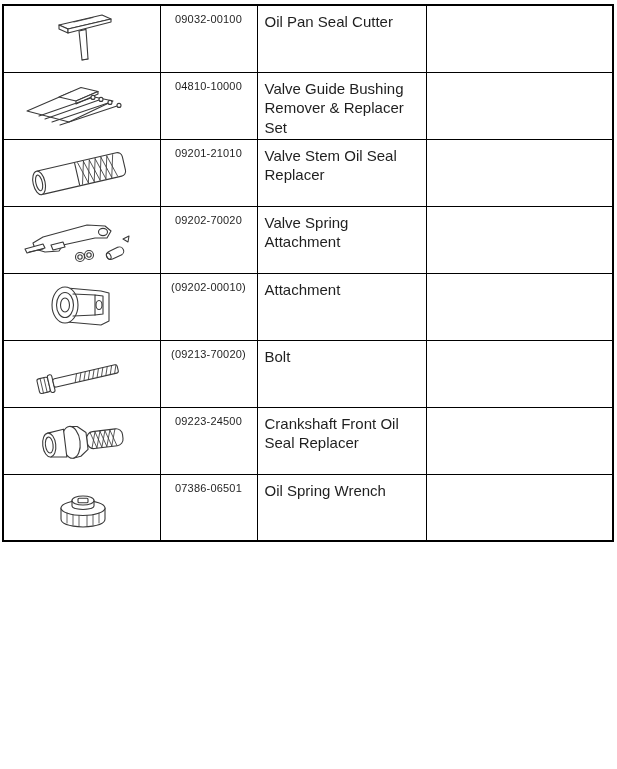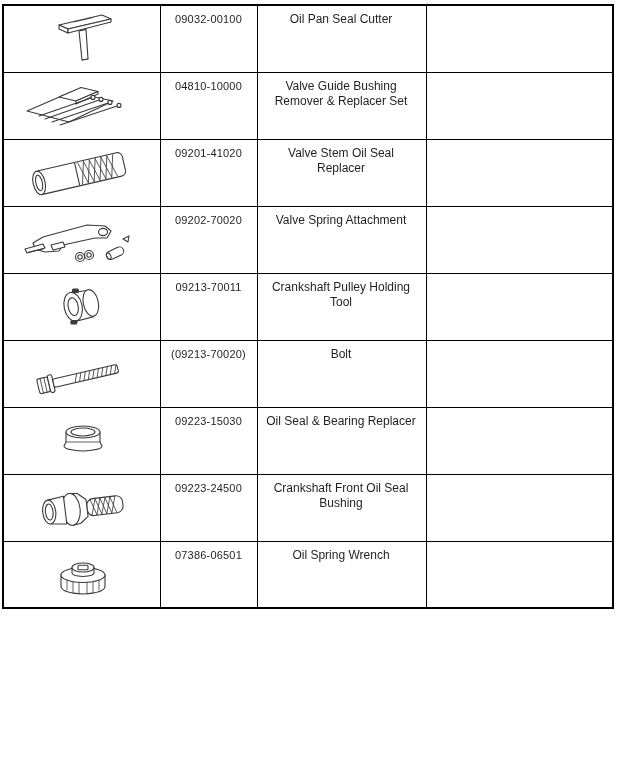--- a/index.html
+++ b/index.html
@@ -37,23 +37,22 @@
     vertical-align: middle;
   }
   td.c-ill svg { display: block; margin: 0 auto; }
   td.c-pn {
     text-align: center;
     font-size: 11px;
     letter-spacing: 0.2px;
   }
   td.c-pn span { display: inline-block; padding-top: 7px; }
   td.c-desc {
-    font-size: 12px;
+    font-size: 15px;
     line-height: 1.32;
-    text-align: center;
   }
   td.c-desc span { display: block; padding: 6px 8px 0 7px; }
   td.c-notes { background: #ffffff; }
   .lineart { stroke: #3a3a3a; fill: none; stroke-width: 1.1; stroke-linejoin: round; stroke-linecap: round; }
   .lineart .w { fill: #ffffff; }
   .lineart .dk { fill: #3a3a3a; stroke: none; }
   .lineart .thin { stroke-width: 0.8; }
 </style>
 </head>
 <body>
@@ -128,21 +127,21 @@
                 <line x1="79" y1="22" x2="73" y2="44"></line>
                   <line x1="85" y1="22" x2="79" y2="44"></line>
                 <line x1="91" y1="22" x2="85" y2="44"></line>
                   <line x1="97" y1="22" x2="91" y2="44"></line>
                 <line x1="103" y1="22" x2="97" y2="44"></line>
                   <line x1="109" y1="22" x2="103" y2="44"></line>
               </g>
             </g>
           </svg>
         </td>
-        <td class="c-pn"><span>09201-41020</span></td>
+        <td class="c-pn"><span>09201-21010</span></td>
         <td class="c-desc">
             <span>Valve Stem Oil Seal Replacer</span>
           </td>
         <td class="c-notes"></td>
       </tr>
 
       <tr>
         <td class="c-ill">
           <svg width="150" height="62" viewBox="0 0 150 62" class="lineart">
             <path class="w" d="M26,36 L36,30 L80,18 L98,19 L104,24 L100,31 L88,31 L56,38 L52,44 L38,45 L28,42 Z"></path>
@@ -161,40 +160,40 @@
             <path class="w" d="M116,32 L122,29 L121,35 Z"></path>
           </svg>
         </td>
         <td class="c-pn"><span>09202-70020</span></td>
         <td class="c-desc">
             <span>Valve Spring Attachment</span>
           </td>
         <td class="c-notes"></td>
       </tr>
 
-
-      <tr>
-        <td class="c-ill">
-          <svg width="150" height="62" viewBox="0 0 150 62" class="lineart">
-            <g transform="rotate(-12 74 31)">
-              <path class="w" d="M66,17 L84,18 L84,45 L66,46 Z"></path>
-              <ellipse class="w" cx="84" cy="31" rx="7.5" ry="13.5"></ellipse>
-              <ellipse class="w" cx="66" cy="31" rx="9" ry="14.5"></ellipse>
-              <ellipse cx="66" cy="31" rx="5" ry="9"></ellipse>
-              <rect class="dk" x="68" y="13.5" width="7" height="4.5" rx="1.5" transform="rotate(12 71 16)"></rect>
-              <rect class="dk" x="60" y="44" width="7" height="4.5" rx="1.5" transform="rotate(12 63 46)"></rect>
-            </g>
-          </svg>
-        </td>
-        <td class="c-pn"><span>09213-70011</span></td>
-        <td class="c-desc">
-            <span>Crankshaft Pulley Holding Tool</span>
-          </td>
-        <td class="c-notes"></td>
-      </tr>
+      <tr>
+        <td class="c-ill">
+          <svg width="150" height="62" viewBox="0 0 150 62" class="lineart">
+            <path class="w" d="M60,14 L94,17 L102,19 L102,47 L94,51 L60,48 Z"></path>
+            <ellipse class="w" cx="58" cy="31" rx="13" ry="18"></ellipse>
+            <ellipse class="w" cx="58" cy="31" rx="8.5" ry="12.5"></ellipse>
+            <ellipse cx="58" cy="31" rx="4.5" ry="7"></ellipse>
+            <line x1="66" y1="20" x2="88" y2="21"></line>
+            <line x1="66" y1="42" x2="88" y2="41"></line>
+            <path class="w" d="M88,21 L88,41 L96,40 L96,22 Z"></path>
+            <ellipse class="w" cx="92" cy="31" rx="3" ry="4.5"></ellipse>
+          </svg>
+        </td>
+        <td class="c-pn"><span>(09202-00010)</span></td>
+        <td class="c-desc">
+            <span>Attachment</span>
+          </td>
+        <td class="c-notes"></td>
+      </tr>
+
 
       <tr>
         <td class="c-ill">
           <svg width="150" height="62" viewBox="0 0 150 62" class="lineart">
             <g transform="rotate(-13 75 35)">
               <rect class="w" x="30" y="28" width="11" height="15" rx="2"></rect>
               <line class="thin" x1="33.6" y1="28" x2="33.6" y2="43"></line>
               <line class="thin" x1="37.4" y1="28" x2="37.4" y2="43"></line>
               <rect class="w" x="41" y="26.5" width="4.5" height="18" rx="2"></rect>
               <rect class="w" x="45.5" y="31.5" width="66" height="8.5" rx="2"></rect>
@@ -213,35 +212,20 @@
             </g>
           </svg>
         </td>
         <td class="c-pn"><span>(09213-70020)</span></td>
         <td class="c-desc">
             <span>Bolt</span>
           </td>
         <td class="c-notes"></td>
       </tr>
 
-      <tr>
-        <td class="c-ill">
-          <svg width="150" height="62" viewBox="0 0 150 62" class="lineart">
-            <path class="w" d="M59,24 L59,34 L57,38 Q57,42 76,43 Q95,42 95,38 L93,34 L93,24"></path>
-            <ellipse class="w" cx="76" cy="24" rx="17" ry="6"></ellipse>
-            <ellipse cx="76" cy="24" rx="12" ry="4"></ellipse>
-            <line class="thin" x1="59" y1="34" x2="93" y2="34"></line>
-          </svg>
-        </td>
-        <td class="c-pn"><span>09223-15030</span></td>
-        <td class="c-desc">
-            <span>Oil Seal &amp; Bearing Replacer</span>
-          </td>
-        <td class="c-notes"></td>
-      </tr>
 
       <tr>
         <td class="c-ill">
           <svg width="150" height="62" viewBox="0 0 150 62" class="lineart">
             <g transform="rotate(-7 75 33)">
               <rect class="w" x="80" y="25" width="36" height="17" rx="6.5"></rect>
               <g class="thin">
                 <line x1="84" y1="25.5" x2="89" y2="41.5"></line>
                   <line x1="89" y1="25.5" x2="94" y2="41.5"></line>
                 <line x1="94" y1="25.5" x2="99" y2="41.5"></line>
@@ -256,21 +240,21 @@
               <path class="w" d="M64,17 L72,18 L80,25 L80,42 L72,48 L64,49 Z"></path>
               <ellipse class="w" cx="64" cy="33" rx="9" ry="16"></ellipse>
               <path class="w" d="M42,21 L58,19 L58,47 L42,45 Z"></path>
               <ellipse class="w" cx="42" cy="33" rx="6.5" ry="12"></ellipse>
               <ellipse cx="42" cy="33" rx="3.8" ry="8"></ellipse>
             </g>
           </svg>
         </td>
         <td class="c-pn"><span>09223-24500</span></td>
         <td class="c-desc">
-            <span>Crankshaft Front Oil Seal Bushing</span>
+            <span>Crankshaft Front Oil Seal Replacer</span>
           </td>
         <td class="c-notes"></td>
       </tr>
 
       <tr>
         <td class="c-ill">
           <svg width="150" height="62" viewBox="0 0 150 62" class="lineart">
             <path class="w" d="M54,33 L54,44 Q54,51 76,52 Q98,51 98,44 L98,33 Z"></path>
             <ellipse class="w" cx="76" cy="33" rx="22" ry="7.5"></ellipse>
             <g class="thin">

